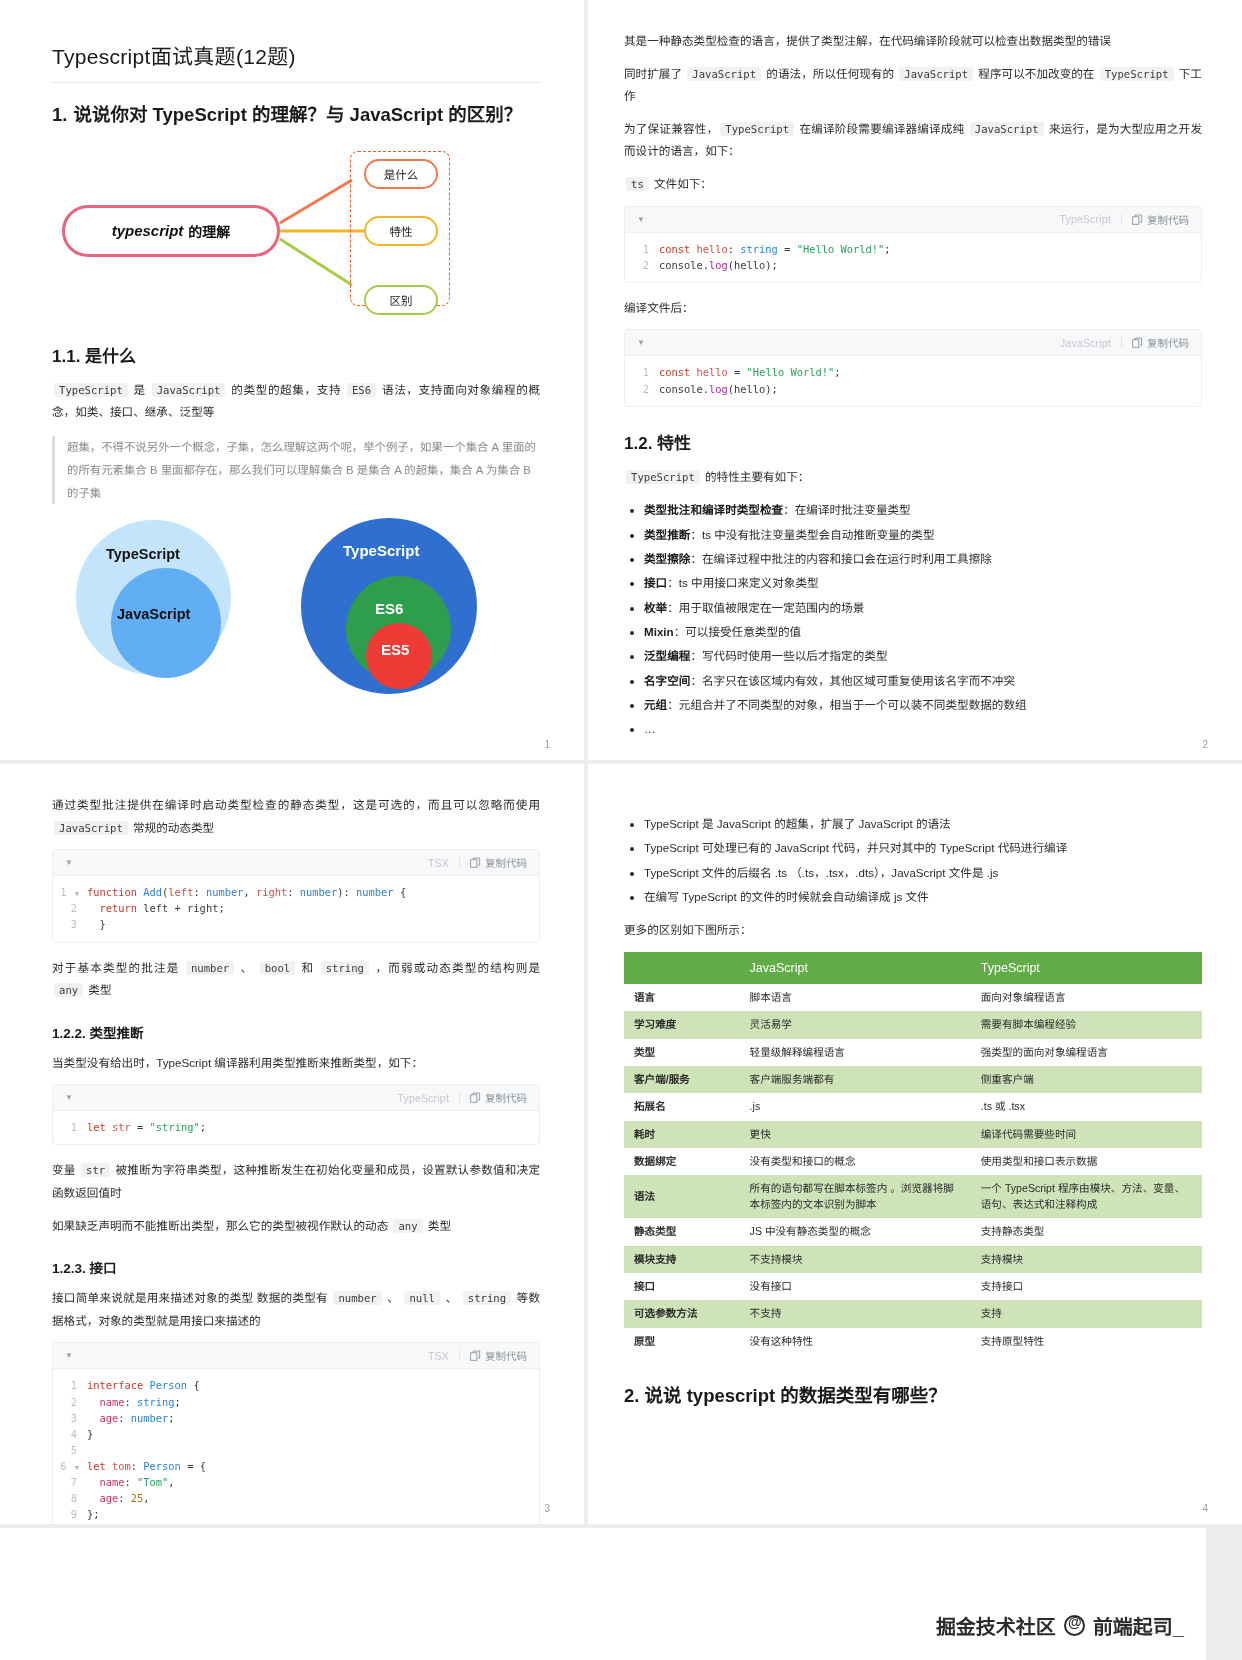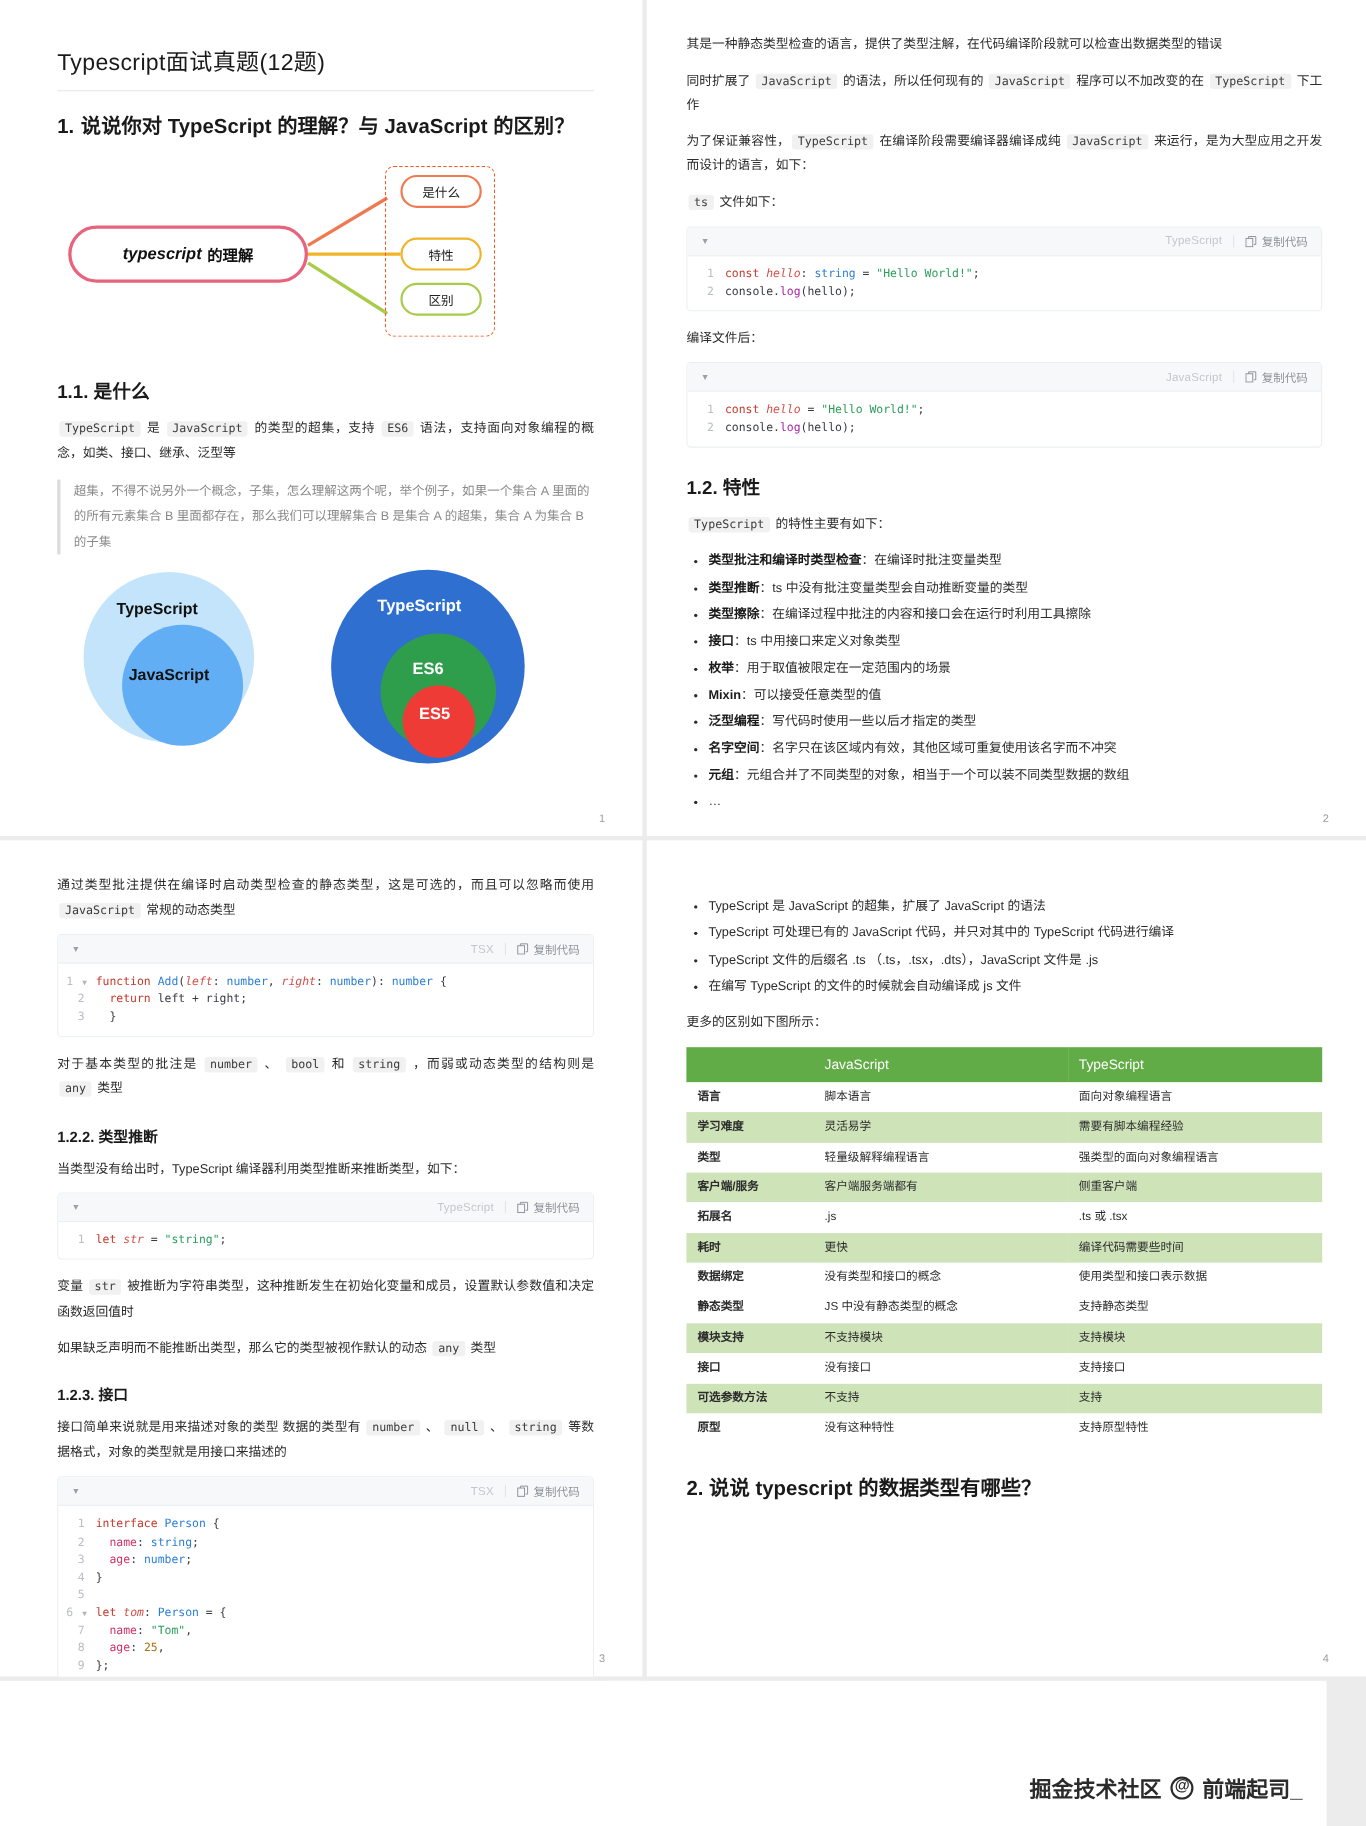--- a/index.html
+++ b/index.html
@@ -87,21 +87,21 @@
     padding: 8px 0 9px 0;
     font-family: "DejaVu Sans Mono", "Liberation Mono", monospace;
     font-size: 10.4px; line-height: 1.55;
   }
   .cl { display: flex; }
   .ln { width: 34px; flex: 0 0 34px; text-align: right; color: #b9bfc6; padding-right: 10px; user-select:none; }
   .fold { color:#b0b6bc; font-size: 7px; position: relative; left: 2px; }
   .cd { white-space: pre; color: #383a42; }
   .k { color: #c0392b; }   
   .kp { color: #a626a4; }  
-  .v { color: #d2504a; font-style: italic; }   
+  .v { color: #d2504a; }   
   .t { color: #2b7fd6; }   
   .s { color: #2a9d5c; }   
   .fn { color: #2b7fd6; }
   .num0 { color: #b07219; }
   .pnk { color: #cc3366; }
 
   
   .mind { position: relative; height: 175px; margin: 16px 0 8px 0; }
   .mind .root {
     position: absolute; left: 10px; top: 60px;
@@ -118,21 +118,21 @@
     border: 1.6px dashed #ef5a24; border-radius: 8px;
   }
   .mind .leaf {
     position: absolute; left: 312px;
     width: 74px; height: 30px; border-radius: 15px;
     background: #fff; display: flex; align-items: center; justify-content: center;
     font-size: 11.5px; color: #222; font-weight: 500;
   }
   .mind .leaf.a { top: 14px;  border: 2.2px solid #ef7a52; }
   .mind .leaf.b { top: 71px;  border: 2.2px solid #f0b429; }
-  .mind .leaf.c { top: 112px; border: 2.2px solid #a8cc4a; text-align: right; }
+  .mind .leaf.c { top: 140px; border: 2.2px solid #a8cc4a; text-align: right; }
   .mind svg { position:absolute; left:0; top:0; }
 
   
   .venn { display: flex; gap: 60px; margin: 14px 0 10px 4px; height: 160px; position: relative; }
   .v1 { position: relative; width: 185px; height: 155px; }
   .v1 .outer { position:absolute; left: 20px; top: 2px; width: 155px; height: 155px; border-radius: 50%; background: #c3e4fa; }
   .v1 .inner { position:absolute; left: 55px; top: 50px; width: 110px; height: 110px; border-radius: 50%; background: #62aef5; }
   .v1 .lab-o { position:absolute; left: 50px; top: 28px; font-size: 14.5px; font-weight:700; color:#111; }
   .v1 .lab-i { position:absolute; left: 61px; top: 88px; font-size: 14.5px; font-weight:700; color:#111; }
   .v2 { position: relative; width: 180px; height: 160px; }
@@ -495,20 +495,25 @@
           <tr class="alt">
               <td class="rh">耗时</td>
               <td>更快</td>
               <td>编译代码需要些时间</td>
             </tr>
           <tr class="pl">
               <td class="rh">数据绑定</td>
               <td>没有类型和接口的概念</td>
               <td>使用类型和接口表示数据</td>
             </tr>
+          <tr class="alt">
+              <td class="rh">语法</td>
+              <td>所有的语句都写在脚本标签内 。浏览器将脚本标签内的文本识别为脚本</td>
+              <td>一个 TypeScript 程序由模块、方法、变量、语句、表达式和注释构成</td>
+            </tr>
           <tr class="pl">
               <td class="rh">静态类型</td>
               <td>JS 中没有静态类型的概念</td>
               <td>支持静态类型</td>
             </tr>
           <tr class="alt">
               <td class="rh">模块支持</td>
               <td>不支持模块</td>
               <td>支持模块</td>
             </tr>

